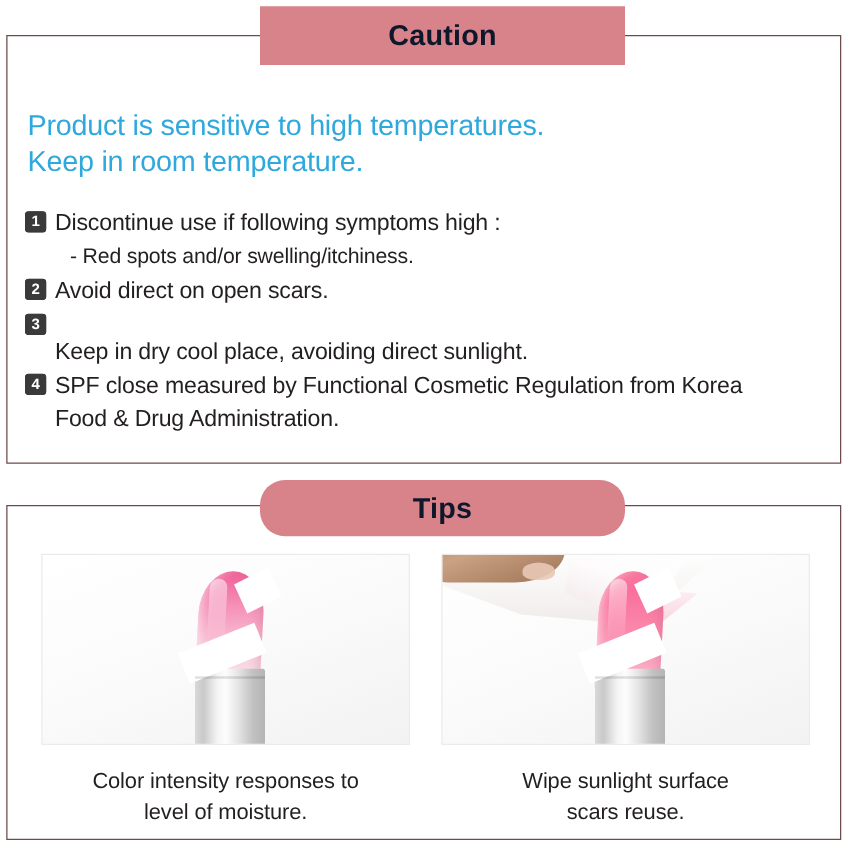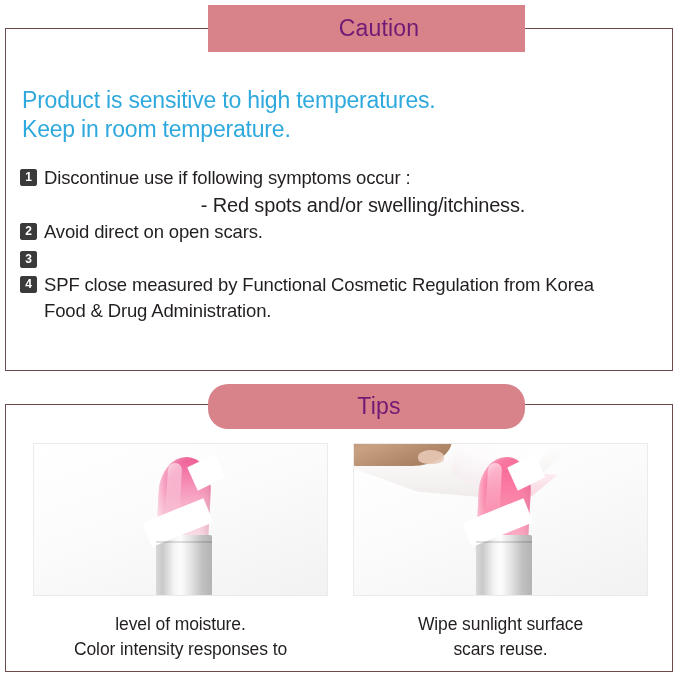--- a/index.html
+++ b/index.html
@@ -36,28 +36,27 @@
     top: 28px;
     width: 668px;
     height: 343px;
     border: 1.5px solid #6d4a4b;
     box-sizing: border-box;
     background: #ffffff;
   }
   .banner {
     position: absolute;
     background: #d8828a;
-    color: #701a75;
+    color: #0f172a;
     display: flex;
     align-items: center;
     justify-content: center;
-    font-weight: normal;
+    font-weight: bold;
     letter-spacing: 0.2px;
     z-index: 5;
-    padding-left: 25px;
   }
   .banner-caution {
     left: 208px;
     top: 5px;
     width: 292px;
     height: 47px;
     font-size: 23px;
   }
   .banner-tips {
     left: 208px;
@@ -112,27 +111,26 @@
     box-shadow: inset 0 0 0 1px #3a3a3a;
   }
   .li-text {
     font-size: 18.5px;
     line-height: 26.5px;
     color: #231f20;
     letter-spacing: -0.15px;
     white-space: nowrap;
   }
   .sub-text {
-    font-size: 20px;
+    font-size: 17px;
     line-height: 26.5px;
     color: #231f20;
     letter-spacing: -0.15px;
     white-space: nowrap;
     padding-left: 36px;
-    text-align: center;
   }
   .cont-text {
     font-size: 18.5px;
     line-height: 26.5px;
     color: #231f20;
     letter-spacing: -0.15px;
     white-space: nowrap;
     padding-left: 24px;
   }
 
@@ -332,36 +330,37 @@
       <div class="lead">
         <div>Product is sensitive to high temperatures.</div>
         <div>Keep in room temperature.</div>
       </div>
 
       <div class="list">
 
         <div class="li">
           <div class="li-row">
             <span class="num">1</span>
-            <span class="li-text">Discontinue use if following symptoms occur :</span>
+            <span class="li-text">Discontinue use if following symptoms high :</span>
           </div>
           <div class="sub-text">- Red spots and/or swelling/itchiness.</div>
         </div>
 
         <div class="li">
           <div class="li-row">
             <span class="num">2</span>
             <span class="li-text">Avoid direct on open scars.</span>
           </div>
         </div>
 
         <div class="li">
           <div class="li-row">
             <span class="num">3</span>
           </div>
+          <div class="cont-text">Keep in dry cool place, avoiding direct sunlight.</div>
         </div>
 
         <div class="li">
           <div class="li-row">
             <span class="num">4</span>
             <span class="li-text">SPF close measured by Functional Cosmetic Regulation from Korea</span>
           </div>
           <div class="cont-text">Food &amp; Drug Administration.</div>
         </div>
 
@@ -381,22 +380,22 @@
             <div class="bullet bullet-grad-soft">
               <div class="bullet-cut"></div>
             </div>
             <div class="base">
               <div class="base-slant"></div>
               <div class="base-ring"></div>
             </div>
           </div>
         </div>
         <div class="caption">
+          <div>Color intensity responses to</div>
           <div>level of moisture.</div>
-          <div>Color intensity responses to</div>
         </div>
       </div>
 
       <div class="tip-col right">
         <div class="photo">
           <div class="tissue">
             <div class="tissue-sheet"></div>
             <div class="tissue-fold"></div>
             <div class="tissue-tip"></div>
             <div class="hand">

